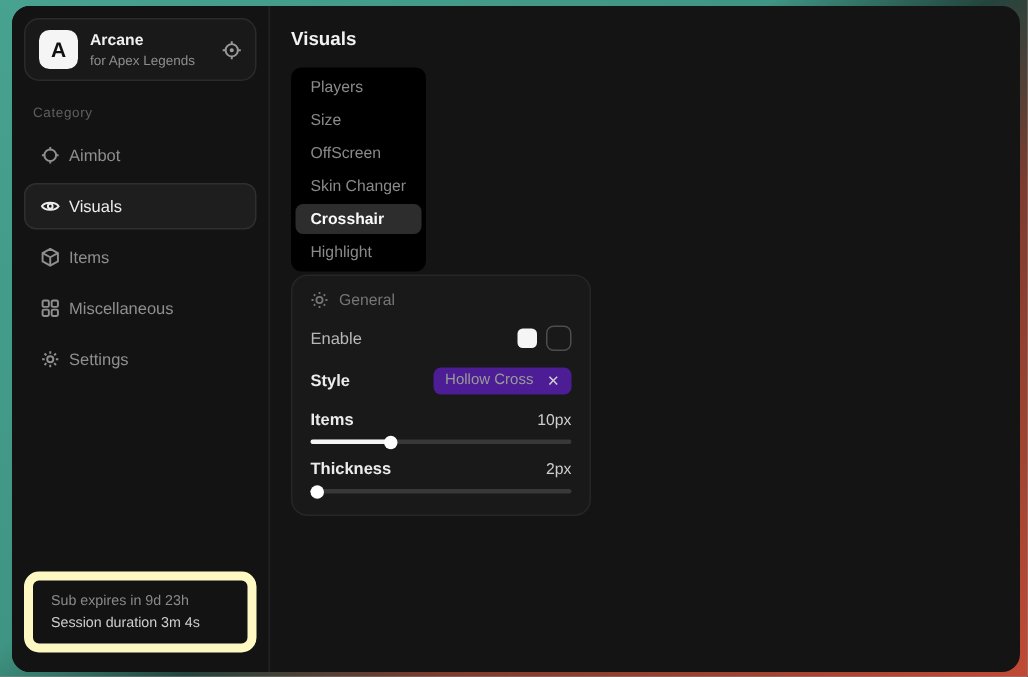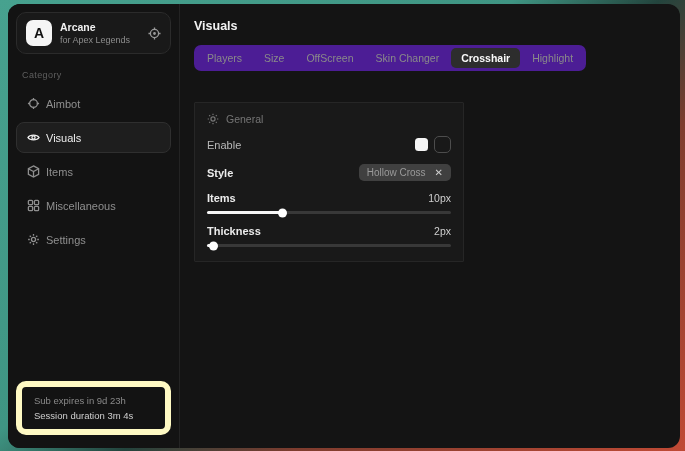--- a/index.html
+++ b/index.html
@@ -46,46 +46,46 @@
   .sb-spacer { flex:1; }
   .status-box {
     border:6px solid #fef9c3; border-radius:10px; padding:8px 12px; margin-bottom:5px;
   }
   .status-line1 { font-size:9.5px; color:#8a8a8a; margin-bottom:4px; }
   .status-line2 { font-size:9.5px; color:#cfcfcf; }
   
   .main { flex:1; padding:15px 14px; }
   .page-title { font-size:12.5px; font-weight:bold; color:#f2f2f2; }
   .tabstrip {
-    display:inline-flex; background:#4c1d95; border-radius:7px;
-    padding:3px; gap:2px; margin-top:12px;
+    display:inline-flex; background:#000000; border-radius:7px;
+    padding:3px; gap:2px; margin-top:12px;flex-direction:column;
   }
   .tab {
     padding:4px 10px; font-size:10.5px; color:#8a8a8a;
     border-radius:5px; cursor:pointer; white-space:nowrap;
   }
   .tab.active { background:#2d2d2d; color:#fafafa; font-weight:600; }
   .panel {
-    margin-top:31px; width:270px; background:#191919;
-    border:1px solid #262626; border-radius:1px; padding:10px 12px 14px;
+    margin-top:2px; width:200px; background:#191919;
+    border:1px solid #262626; border-radius:11px; padding:10px 12px 14px;
   }
   .panel-header { display:flex; align-items:center; gap:7px; color:#757575; font-size:10.5px; }
   .row { display:flex; justify-content:space-between; align-items:center; margin-top:11px; }
   .lbl-dim { font-size:11px; color:#b8b8b8; }
   .lbl { font-size:11px; font-weight:600; color:#ececec; }
   .val { font-size:10.5px; color:#cfcfcf; }
   .enable-controls { display:flex; align-items:center; gap:6px; }
   .checkbox {
     width:13px; height:13px; background:#f5f5f5; border-radius:3.5px; cursor:pointer;
   }
   .keybind {
     width:17px; height:17px; border:1.5px solid #4d4d4d; border-radius:5px; cursor:pointer;
   }
   .chip {
-    display:flex; align-items:flex-start; gap:9px; background:#404040;
+    display:flex; align-items:flex-start; gap:9px; background:#4c1d95;
     border-radius:5px; padding:3px 8px;
   }
   .chip-text { font-size:10px; color:#9a9a9a; }
   .chip-x { font-size:10px; color:#cfcfcf; cursor:pointer; }
   .slider { margin-top:7px; height:3px; background:#383838; border-radius:2px; position:relative; }
   .slider-fill { height:100%; background:#f5f5f5; border-radius:2px; position:relative; }
   .slider-thumb {
     position:absolute; right:-4px; top:50%; transform:translateY(-50%);
     width:9px; height:9px; background:#fff; border-radius:50%; cursor:pointer;
   }

